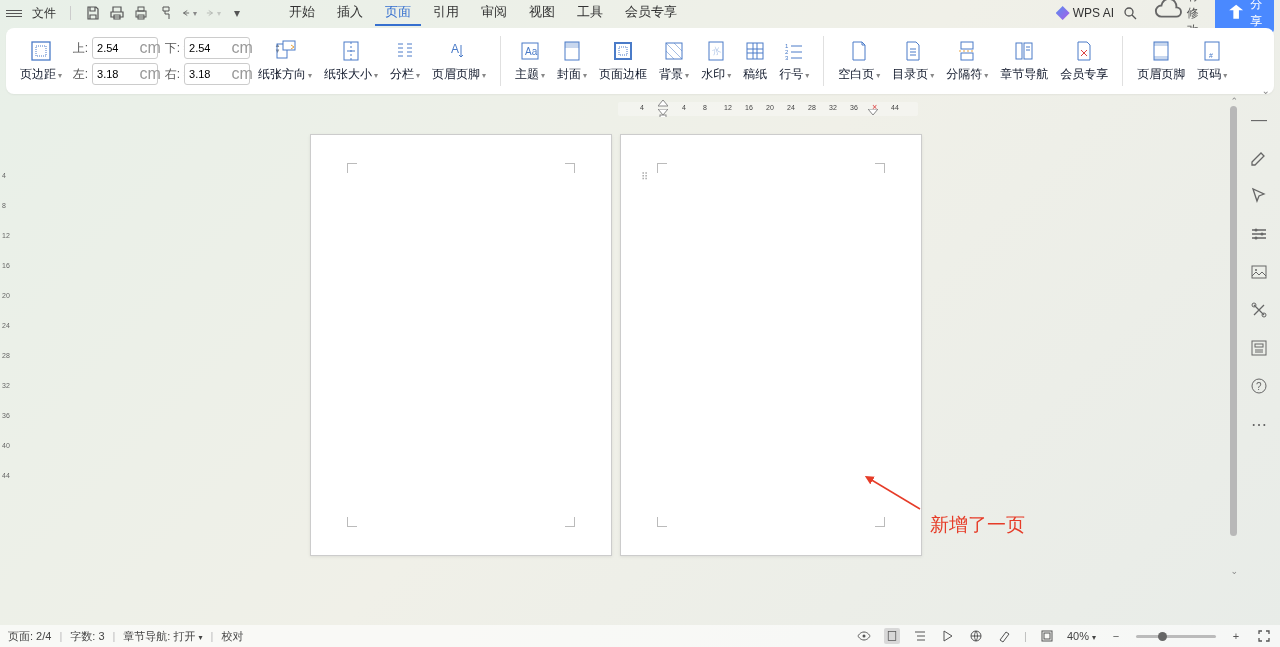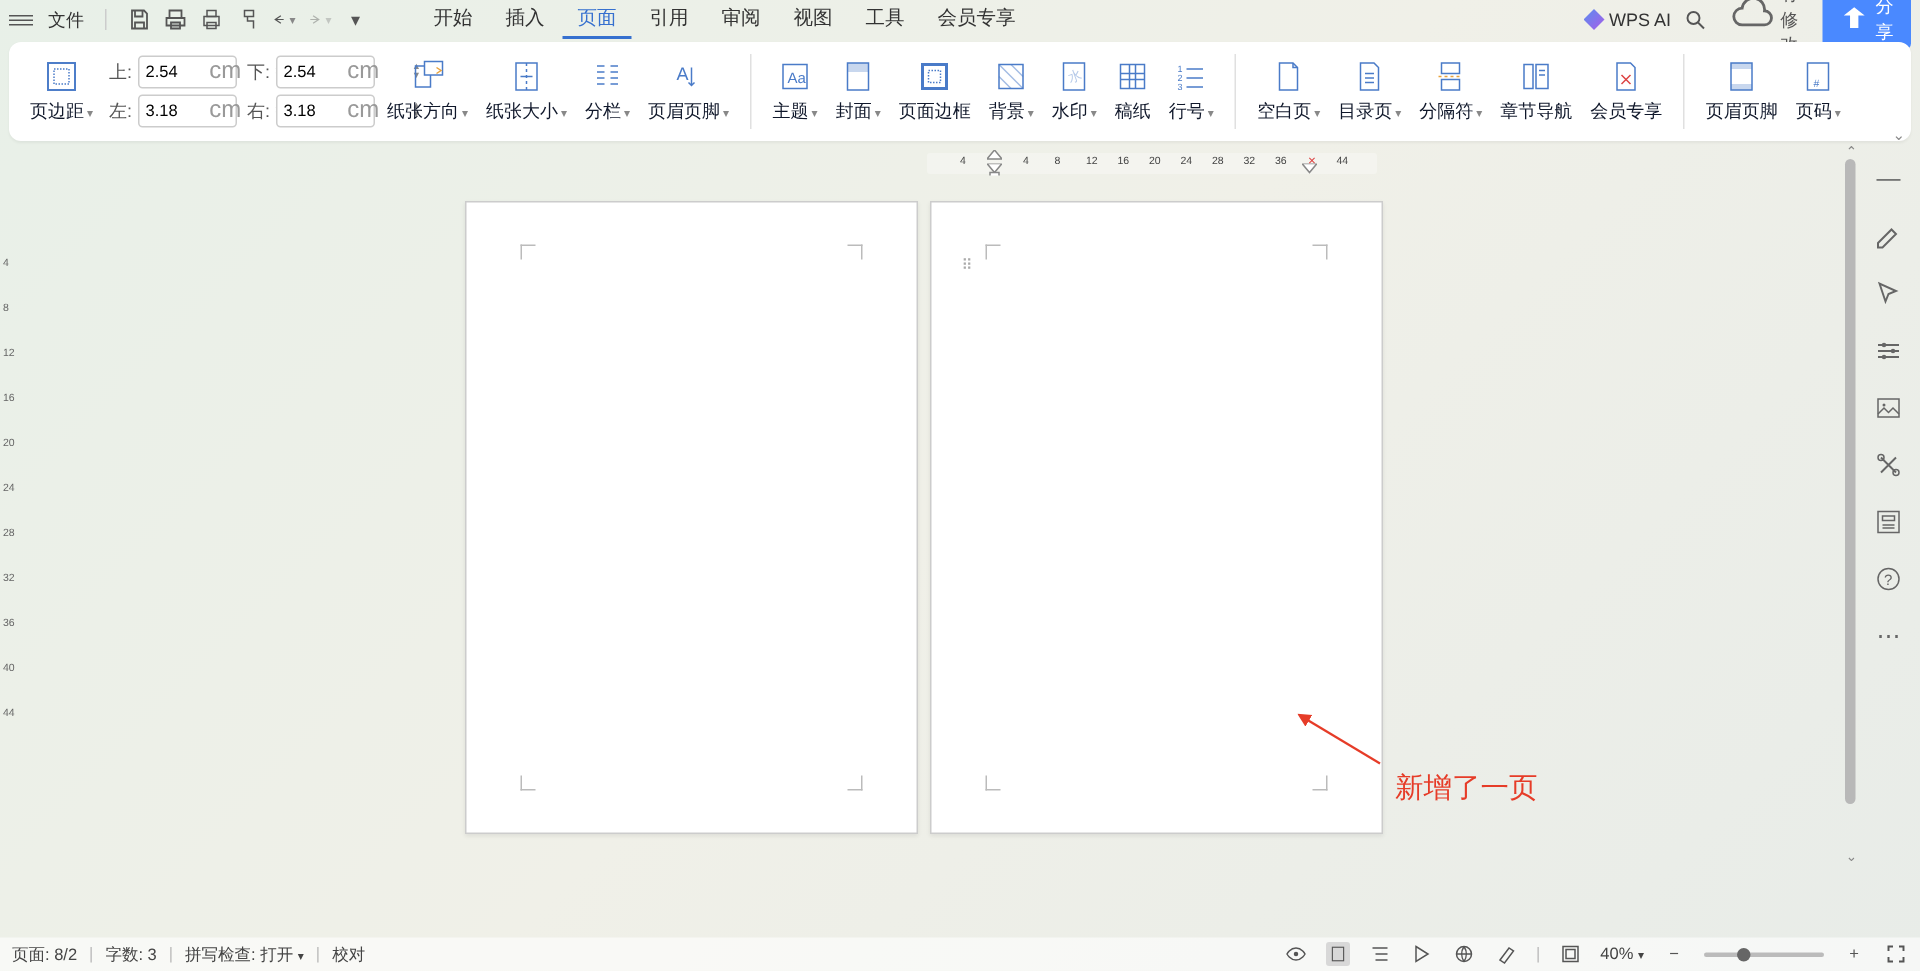--- a/index.html
+++ b/index.html
@@ -502,25 +502,25 @@
   <span class="sb-icn">
       <svg viewBox="0 0 20 20">
         <circle cx="10" cy="10" r="7" fill="none" stroke="currentColor"></circle>
         <text x="7" y="14" font-size="10" fill="currentColor">?</text>
       </svg>
     </span>
   <span class="sb-icn">⋯</span>
 </div>
 
 <div class="status-bar">
-  <span>页面: 8/2</span>
+  <span>页面: 2/4</span>
     <span class="sep2">|</span>
   <span>字数: 3</span>
     <span class="sep2">|</span>
-  <span><span>拼写检查: 打开</span> <span style="font-size:8px">▾</span></span>
+  <span><span>章节导航: 打开</span> <span style="font-size:8px">▾</span></span>
     <span class="sep2">|</span>
   <span>校对</span>
   <div class="status-right">
     <span class="icn">
         <svg viewBox="0 0 16 16">
           <path d="M2 8s2-4 6-4 6 4 6 4-2 4-6 4-6-4-6-4z" fill="none" stroke="currentColor"></path>
           <circle cx="8" cy="8" r="1.5" fill="currentColor"></circle>
         </svg>
       </span>
     <span class="icn" style="background:#d8d8d8;border-radius:2px;padding:2px">

